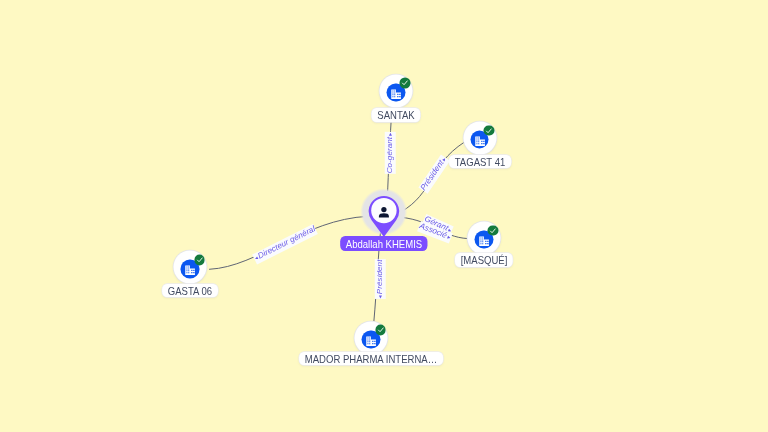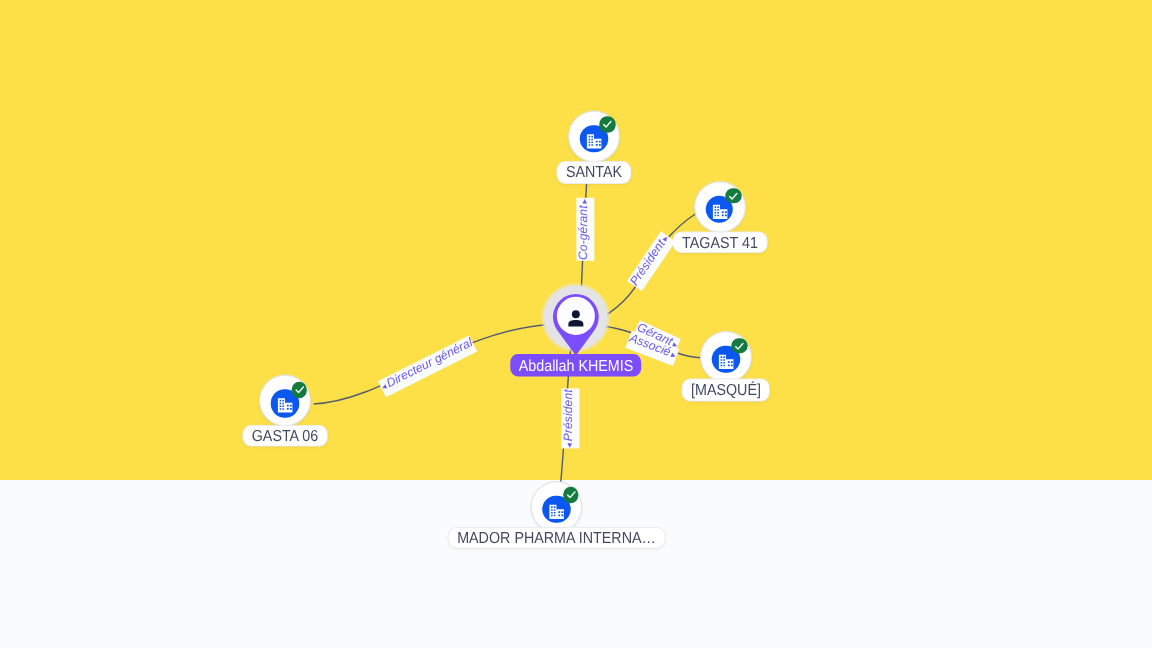--- a/index.html
+++ b/index.html
@@ -1,18 +1,18 @@
 <!DOCTYPE html>
 <html><head>
 <meta charset="utf-8">
 <style>
   html,body{margin:0;padding:0;}
   body{width:768px;height:432px;overflow:hidden;background:#fafbfd;
        font-family:"Liberation Sans",sans-serif;}
-  #graph{position:relative;width:768px;height:320px;background:#fde047;}
+  #graph{position:relative;width:768px;height:432px;background:#fef9c3;}
   svg.layer{position:absolute;left:0;top:0;width:768px;height:432px;overflow:visible;}
   .node{position:absolute;transform:translate(-50%,-50%);}
 
   .co-circle{
     width:33px;height:33px;border-radius:50%;background:#ffffff;
     box-shadow:0 0 0 0.8px #e3e4e8, 0 1px 2.5px rgba(80,85,105,.14);
     position:absolute;left:50%;top:50%;transform:translate(-50%,-50%);
   }
   .bldg{position:relative;top:1.3px;}
   .co-icon{

